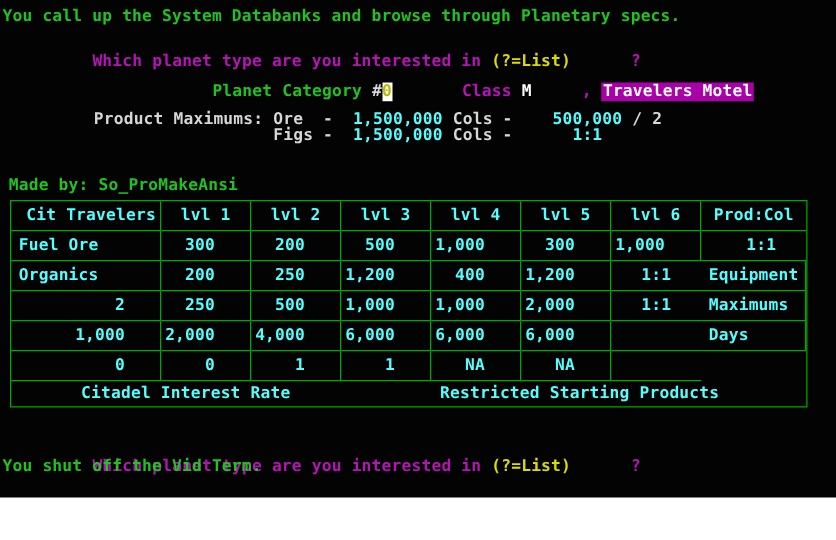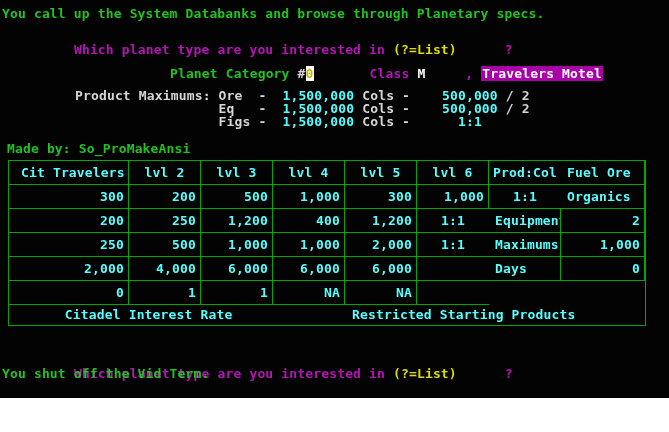--- a/index.html
+++ b/index.html
@@ -38,21 +38,21 @@
   .cell{
     border-right:1px solid var(--border_green);
     border-bottom:1px solid var(--border_green);
     color:var(--cyan);display:flex;align-items:center;
     box-sizing:border-box;white-space:pre;overflow:hidden;
   }
   .cell.lastcol{border-right:none;}
   .cell.hdr-label{padding-left:12px;}
   .cell.row-label{padding-left:6px;}
   .cell.hdr{justify-content:center;}
-  .cell.num{justify-content:flex-end;padding-right:4px;}
+  .cell.num{justify-content:flex-end;padding-right:28px;}
   .cell.num.lastcol{padding-right:24px;}
   .cell.footer{
     grid-column:1 / -1;border-right:none;border-bottom:none;
     white-space:pre;
   }
 </style>
 </head>
 <body>
 
 <div id="terminal">
@@ -62,29 +62,29 @@
   <div class="line" style="left:2px;top:30px;">
     <span class="magenta">Which planet type are you interested in </span><span class="yellow">(?=List)</span><span class="magenta"> ?</span>
   </div>
 
   <div class="line" style="left:138px;top:54px;">
     <span class="green">Planet Category </span><span class="white">#</span><span class="num-hl">0</span><span>  </span><span class="magenta">Class </span><span class="bwhite">M</span><span class="magenta">, </span><span class="type-hl">Travelers Motel</span>
   </div>
 
   <div id="pm-block">
     <div class="pm-row"><span class="white">Product Maximums: </span><span class="white">Ore </span><span class="white"> -  </span><span class="cyan">1,500,000</span><span class="white"> Cols -    </span><span class="cyan">500,000</span><span class="white"> / 2</span></div>
-    <div class="pm-row"><span class="white">                  </span><span class="white">Eq  </span><span class="white"> -  </span><span class="cyan">1,500,000</span><span class="white"> Cols -    </span><span class="cyan">500,000</span><span class="white"> / 2</span></div>
     <div class="pm-row"><span class="white">                  </span><span class="white">Figs</span><span class="white"> -  </span><span class="cyan">1,500,000</span><span class="white"> Cols -      </span><span class="cyan">1:1</span><span class="white"></span></div>
   </div>
 
   <div class="line green" style="left:7px;top:142px;">Made by: So_ProMakeAnsi</div>
 
   <div id="planet-table">
 
     <div class="cell hdr-label">Cit Travelers</div>
+    <div class="cell hdr">lvl 1</div>
     <div class="cell hdr">lvl 2</div>
     <div class="cell hdr">lvl 3</div>
     <div class="cell hdr">lvl 4</div>
     <div class="cell hdr">lvl 5</div>
     <div class="cell hdr">lvl 6</div>
     <div class="cell hdr lastcol">Prod:Col</div>
 
     <div class="cell row-label">Fuel Ore</div>
     <div class="cell num">300</div>
     <div class="cell num">200</div>

